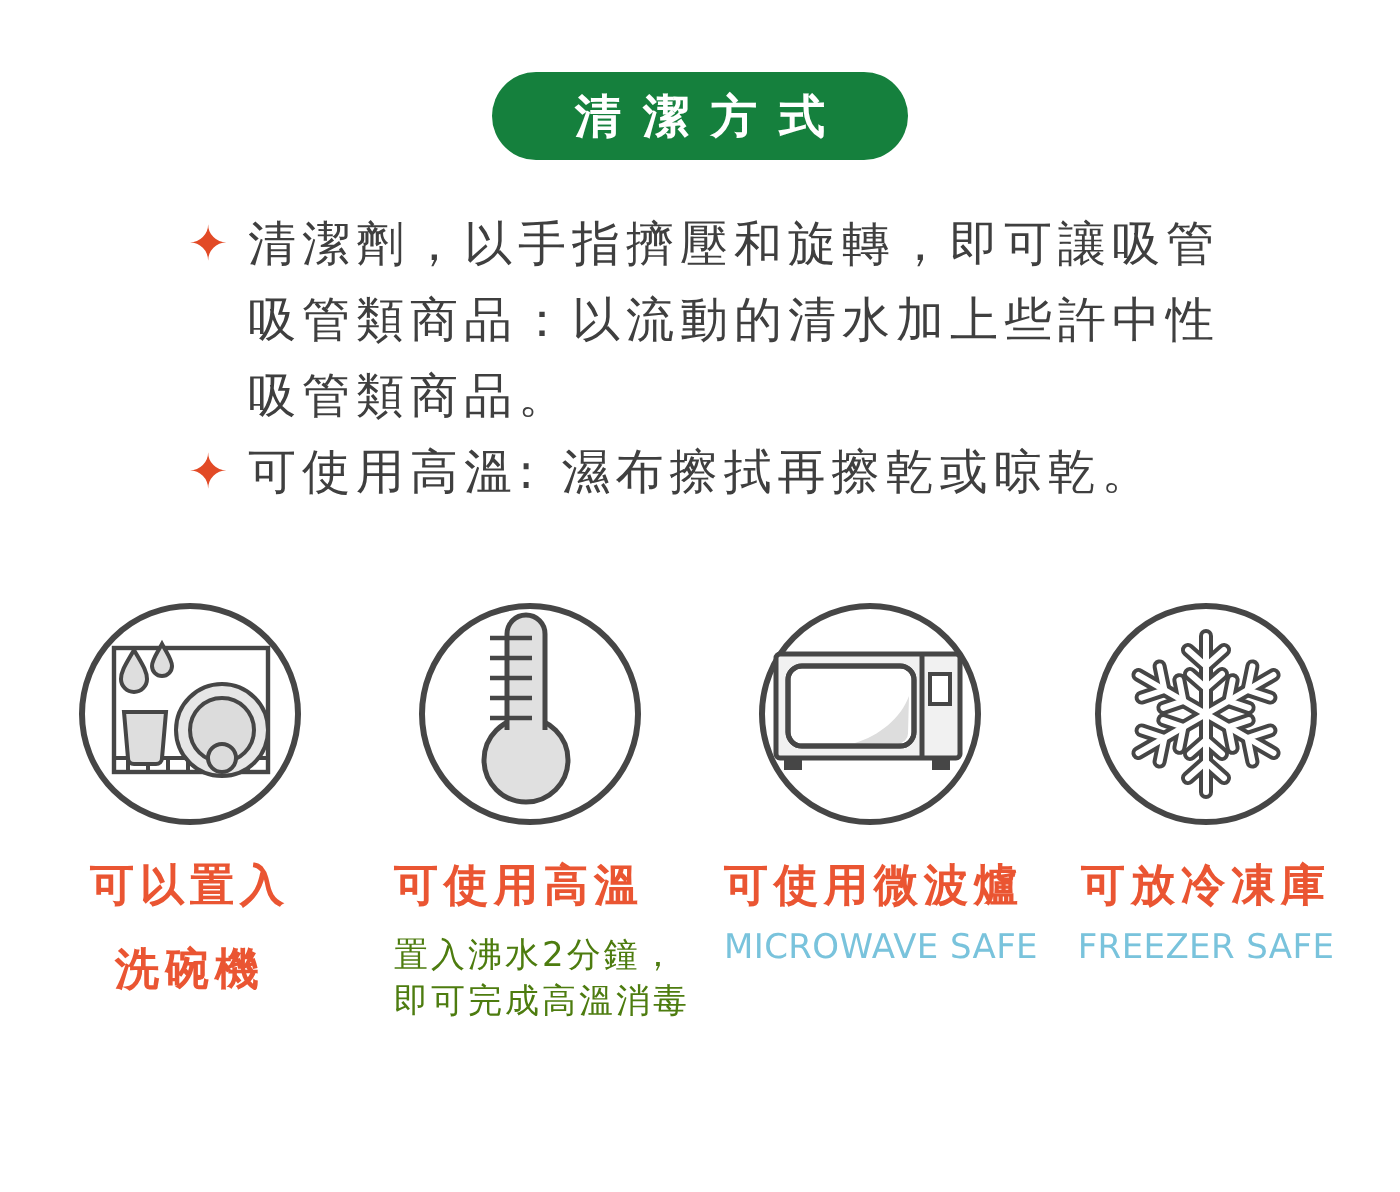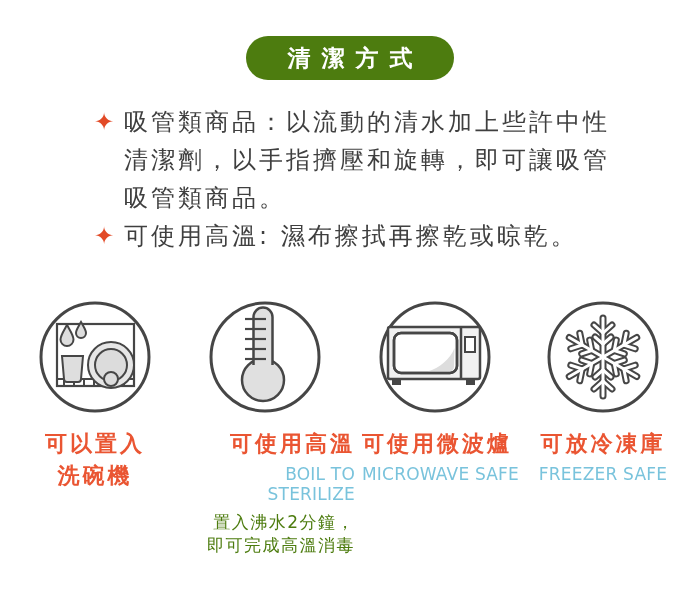--- a/index.html
+++ b/index.html
@@ -9,66 +9,66 @@
     width: 700px; height: 596px;
     background: #ffffff;
     font-family: "DejaVu Sans", sans-serif;
     overflow: hidden;
   }
 
   
   .badge {
     position: absolute; left: 50%; top: 36px; transform: translateX(-50%);
     width: 208px; height: 44px;
-    background: #4d7c0f; border-radius: 22px;
+    background: #15803d; border-radius: 22px;
     display: flex; align-items: center; justify-content: center;
     color: #ffffff; font-size: 23px; font-weight: bold;
     letter-spacing: 11px; text-indent: 11px;
   }
 
   
   .bullets { position: absolute; left: 94px; top: 103px; width: 545px; }
   .bullet { display: flex; align-items: flex-start; }
   .star {
     flex: 0 0 30px; width: 30px;
     color: #E24A26; font-size: 24px; line-height: 38px;
   }
   .bullet-text { color: #3F3F3F; font-size: 24px; line-height: 38px; letter-spacing: 3px; font-weight: 500; }
 
   
   .icons { position: absolute; top: 299px; left: 0; width: 692px; height: 290px; }
   .col  { position: absolute; top: 0; width: 180px; }
   .col-1 { left: 5px;   text-align: center; }
-  .col-2 { left: 175px; text-align: right; }
+  .col-2 { left: 175px; text-align: left; }
   .col-3 { left: 345px; text-align: left; }
   .col-4 { left: 513px; text-align: center; }
   .col svg { display: block; margin: 0 auto; }
   .col-2 .txt { margin-left: 22px; }
   .col-3 .txt { margin-left: 17px; }
 
   .zh   { margin-top: 13px; font-size: 22px; font-weight: bold; color: #EA5532; letter-spacing: 3px; line-height: 32px; }
-  .zh + .zh { margin-top: 0; }
+  .zh + .zh { margin-top: 10px; }
   .en   { margin-top: 4px; font-size: 17px; color: #79C3DC; letter-spacing: 0.2px; font-weight: 500; }
   .note { margin-top: 7px; font-size: 17px; color: #4d7c0f; letter-spacing: 1.5px; line-height: 23px; }
 </style>
 </head>
 <body>
 
 <div class="page">
 
   <div class="badge">
     <span>清潔方式</span>
   </div>
 
   <div class="bullets">
     <div class="bullet">
       <span class="star">✦</span>
       <div class="bullet-text">
+        <div>清潔劑，以手指擠壓和旋轉，即可讓吸管</div>
         <div>吸管類商品：以流動的清水加上些許中性</div>
-        <div>清潔劑，以手指擠壓和旋轉，即可讓吸管</div>
         <div>吸管類商品。</div>
       </div>
     </div>
     <div class="bullet">
       <span class="star">✦</span>
       <div class="bullet-text">
         <div>可使用高溫: 濕布擦拭再擦乾或晾乾。</div>
       </div>
     </div>
   </div>
@@ -110,21 +110,20 @@
         <g stroke="#464646" stroke-width="2.2">
           <line x1="38" y1="20" x2="59" y2="20"></line>
           <line x1="38" y1="30" x2="59" y2="30"></line>
           <line x1="38" y1="40" x2="59" y2="40"></line>
           <line x1="38" y1="50" x2="59" y2="50"></line>
           <line x1="38" y1="60" x2="59" y2="60"></line>
         </g>
       </svg>
       <div class="txt">
         <div class="zh">可使用高溫</div>
-        <div class="en">BOIL TO STERILIZE</div>
         <div class="note">
           <div>置入沸水2分鐘，</div>
           <div>即可完成高溫消毒</div>
         </div>
       </div>
     </div>
 
     <div class="col col-4">
       <svg width="116" height="116" viewBox="0 0 116 116">
         <circle cx="58" cy="58" r="54" fill="#ffffff" stroke="#464646" stroke-width="3"></circle>

